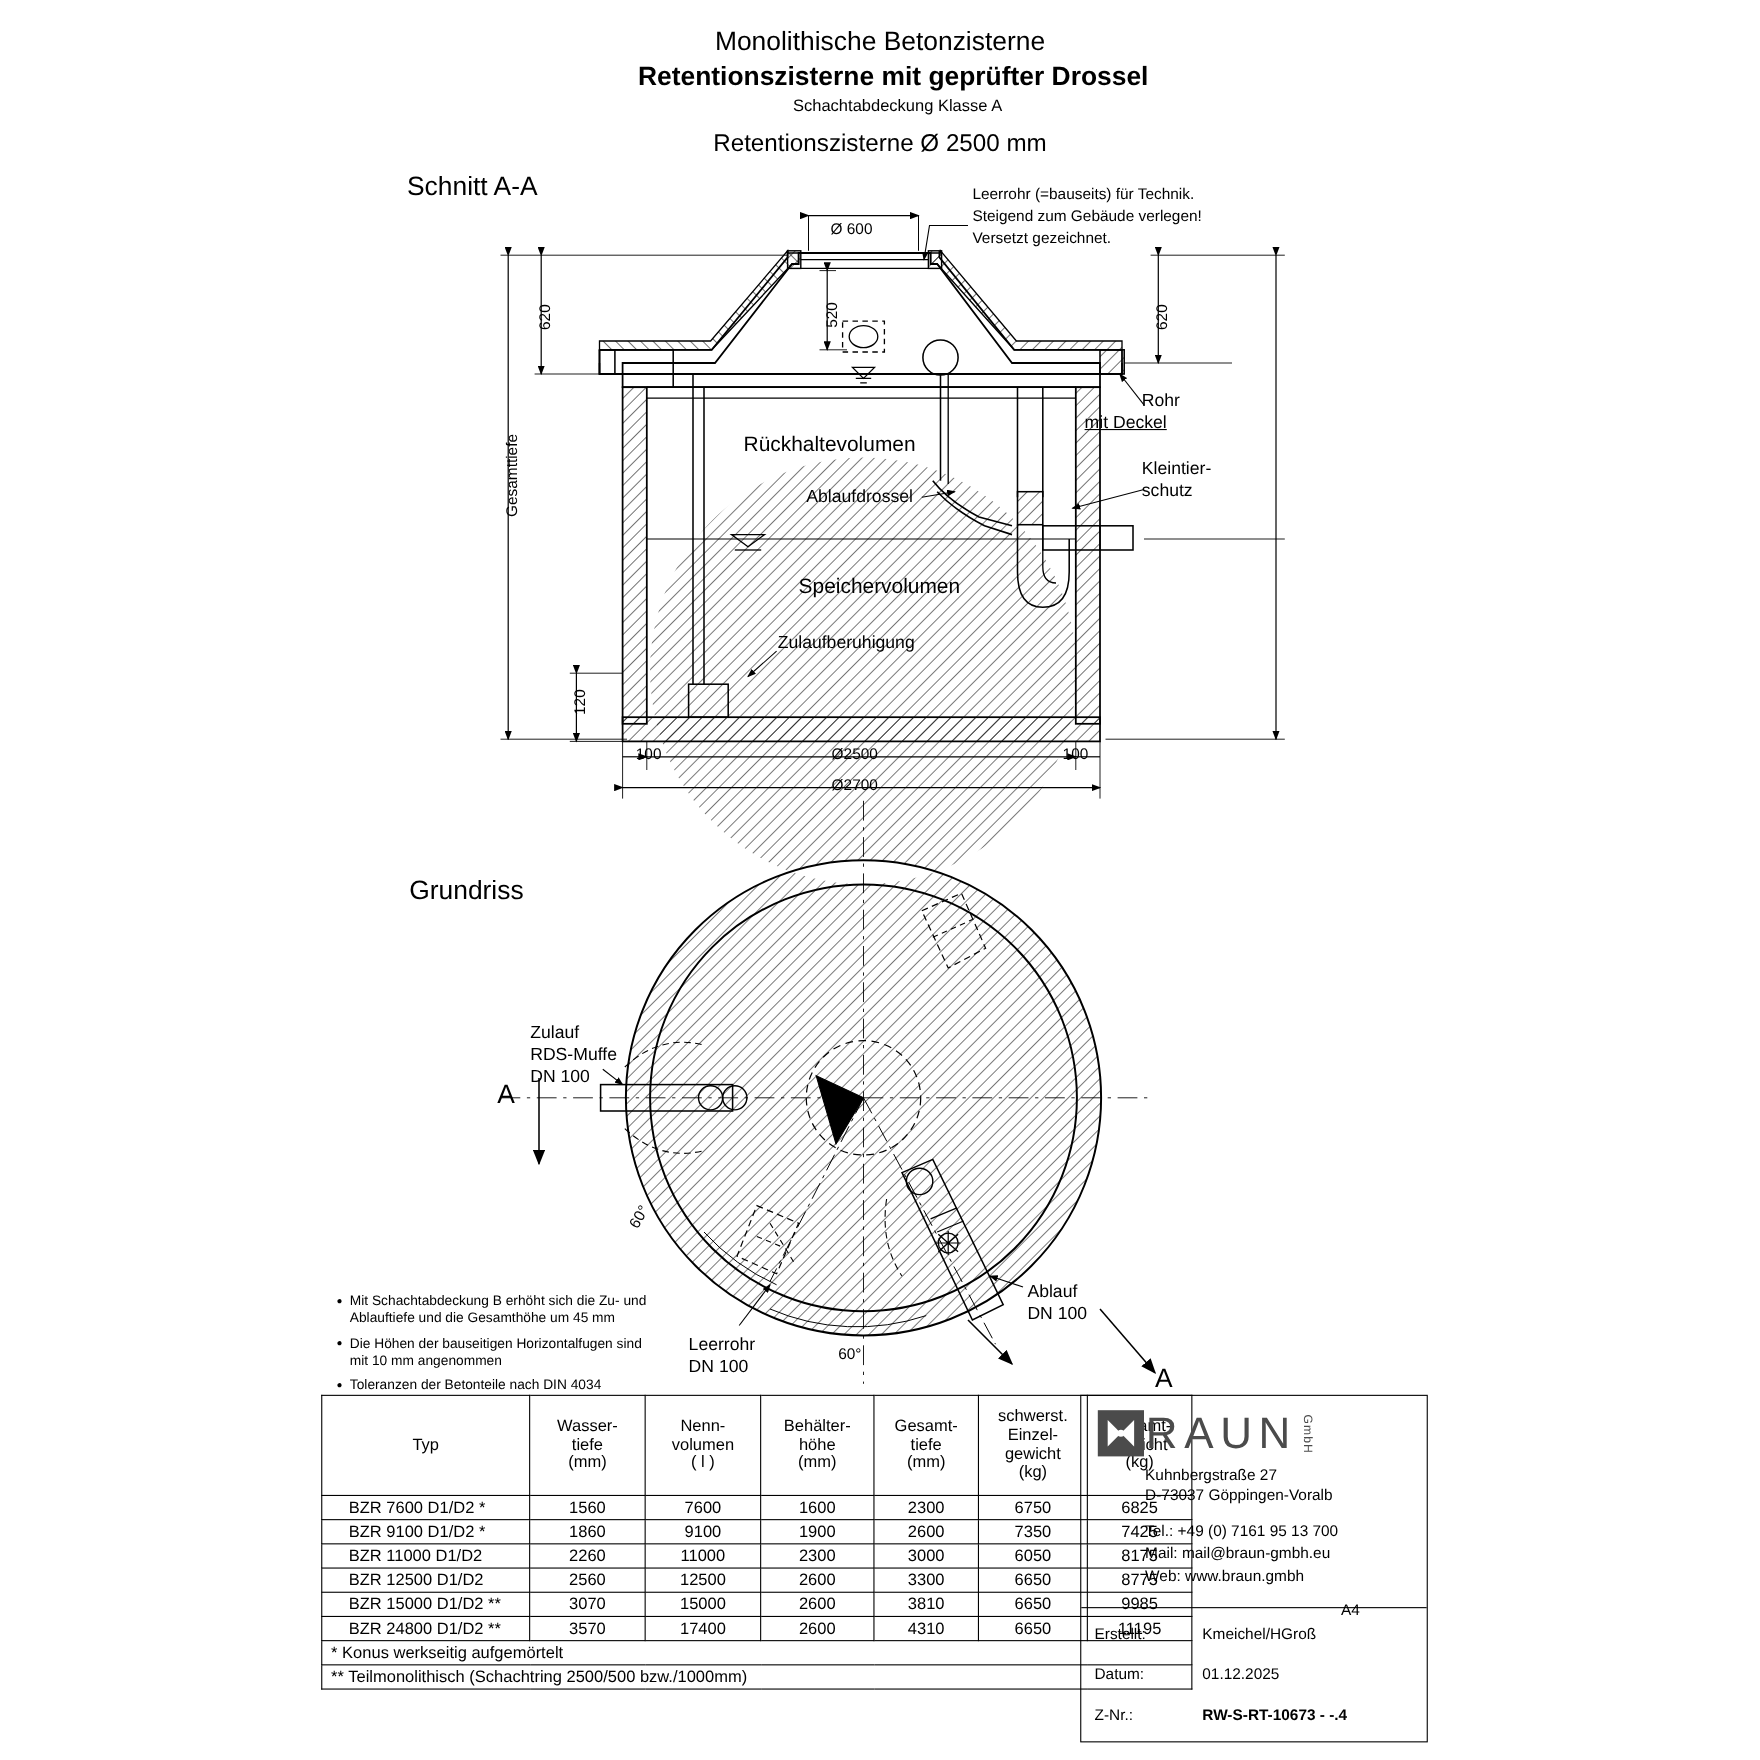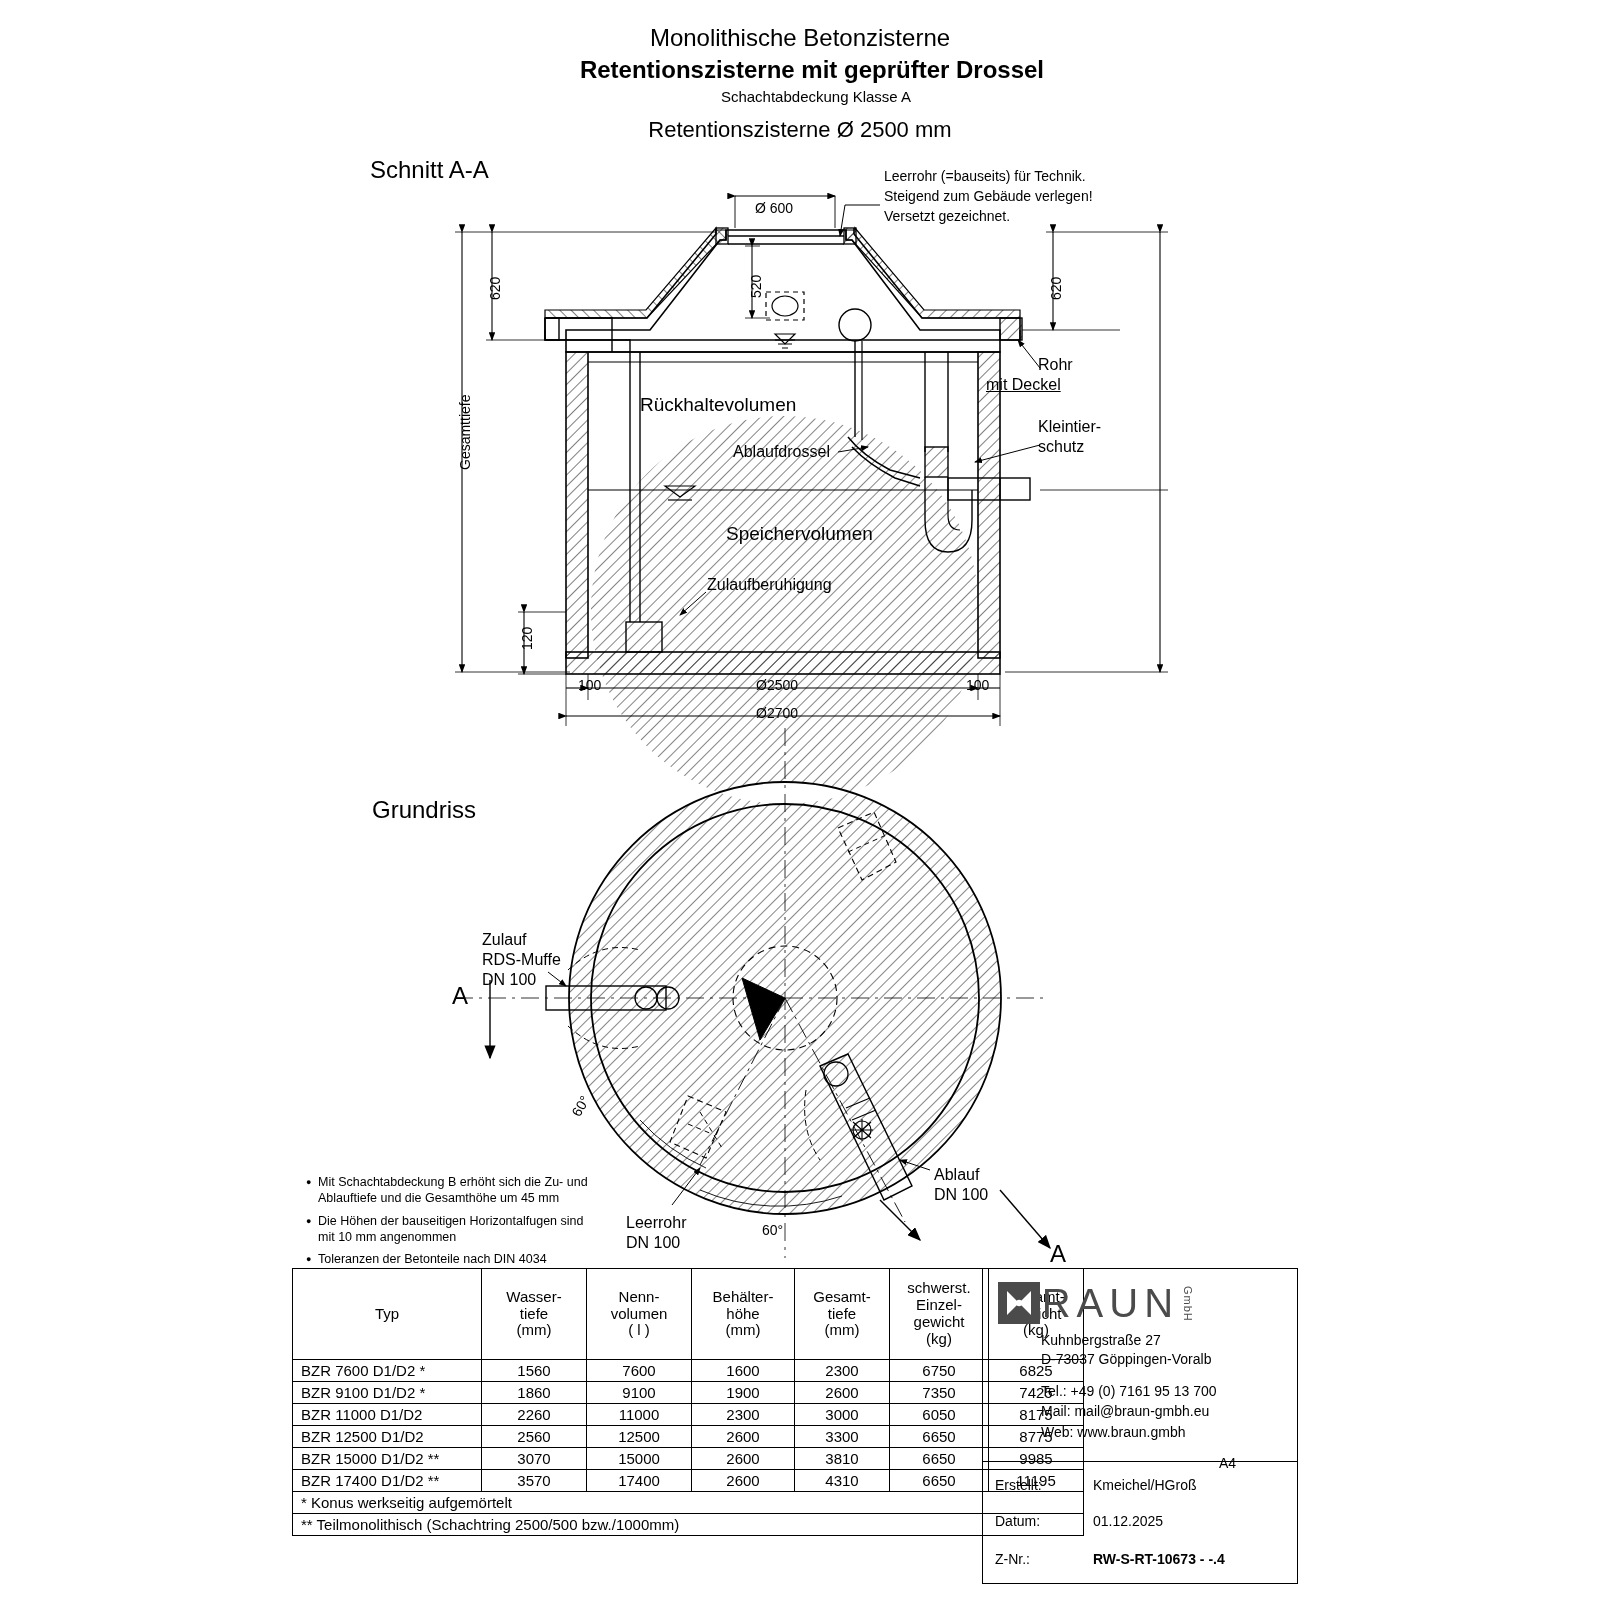--- a/index.html
+++ b/index.html
@@ -12,21 +12,21 @@
   .h3{font-size:15px;}
   .h4{font-size:22px;}
   .lbl{font-size:16px;}
   .lbl-s{font-size:14px;}
   .sec-title{font-size:24px;}
   svg{position:absolute;left:0;top:0;}
   table{border-collapse:collapse;}
   .tbl{position:absolute;left:292px;top:1268px;font-size:15px;}
   .tbl td,.tbl th{border:1.3px solid #000;padding:2px 4px;text-align:center;font-weight:normal;font-size:15px;}
   .tbl th{vertical-align:middle;line-height:1.12;}
-  .tbl td.typ{text-align:left;padding-left:8px;}
+  .tbl td.typ{text-align:left;padding-left:24px;}
   .tbl td.note{text-align:left;padding-left:8px;}
   .brandbox{position:absolute;left:982px;top:1268px;width:316px;height:316px;border:1.3px solid #000;box-sizing:border-box;}
   .brandname{font-size:40px;letter-spacing:6px;color:#4b4b4b;font-family:"Liberation Sans",sans-serif;}
   .addr{font-size:14px;line-height:1.35;}
   .contact{font-size:14px;line-height:1.45;}
   .metaline{font-size:14px;}
   .vert{transform:rotate(-90deg);transform-origin:0 0;}
   .dimtxt{font-size:14px;}
 </style>
 </head>
@@ -232,21 +232,21 @@
 <div class="t dimtxt vert" style="left:1048px;top:300px;">620</div>
 <div class="t dimtxt vert" style="left:748px;top:298px;">520</div>
 <div class="t dimtxt vert" style="left:519px;top:650px;">120</div>
 <div class="t dimtxt vert" style="left:457px;top:470px;">Gesamttiefe</div>
 
 <div class="t lbl" style="left:1038px;top:356px;">Rohr</div>
 <div class="t lbl" style="left:986px;top:376px;text-decoration:underline;">mit Deckel</div>
 <div class="t lbl" style="left:1038px;top:418px;">Kleintier-</div>
 <div class="t lbl" style="left:1038px;top:438px;">schutz</div>
 
-<div class="t lbl" style="left:640px;top:394px;font-size:19px;">Rückhaltevolumen</div>
+<div class="t lbl" style="left:676px;top:394px;font-size:19px;">Rückhaltevolumen</div>
 <div class="t lbl" style="left:733px;top:443px;">Ablaufdrossel</div>
 <div class="t lbl" style="left:726px;top:523px;font-size:19px;">Speichervolumen</div>
 <div class="t lbl" style="left:707px;top:576px;">Zulaufberuhigung</div>
 
 <div class="t dimtxt" style="left:578px;top:677px;">100</div>
 <div class="t dimtxt" style="left:966px;top:677px;">100</div>
 <div class="t dimtxt" style="left:756px;top:677px;">Ø2500</div>
 <div class="t dimtxt" style="left:756px;top:705px;">Ø2700</div>
 
 <div class="t sec-title" style="left:372px;top:796px;">Grundriss</div>
@@ -369,21 +369,21 @@
     <tr>
       <td class="typ">BZR 15000 D1/D2 **</td>
       <td>3070</td>
       <td>15000</td>
       <td>2600</td>
       <td>3810</td>
       <td>6650</td>
       <td>9985</td>
     </tr>
     <tr>
-      <td class="typ">BZR 17400 D1/D2 **</td>
+      <td class="typ">BZR 24800 D1/D2 **</td>
       <td>3570</td>
       <td>17400</td>
       <td>2600</td>
       <td>4310</td>
       <td>6650</td>
       <td>11195</td>
     </tr>
     <tr>
       <td class="note" colspan="7">* Konus werkseitig aufgemörtelt</td>
     </tr>

